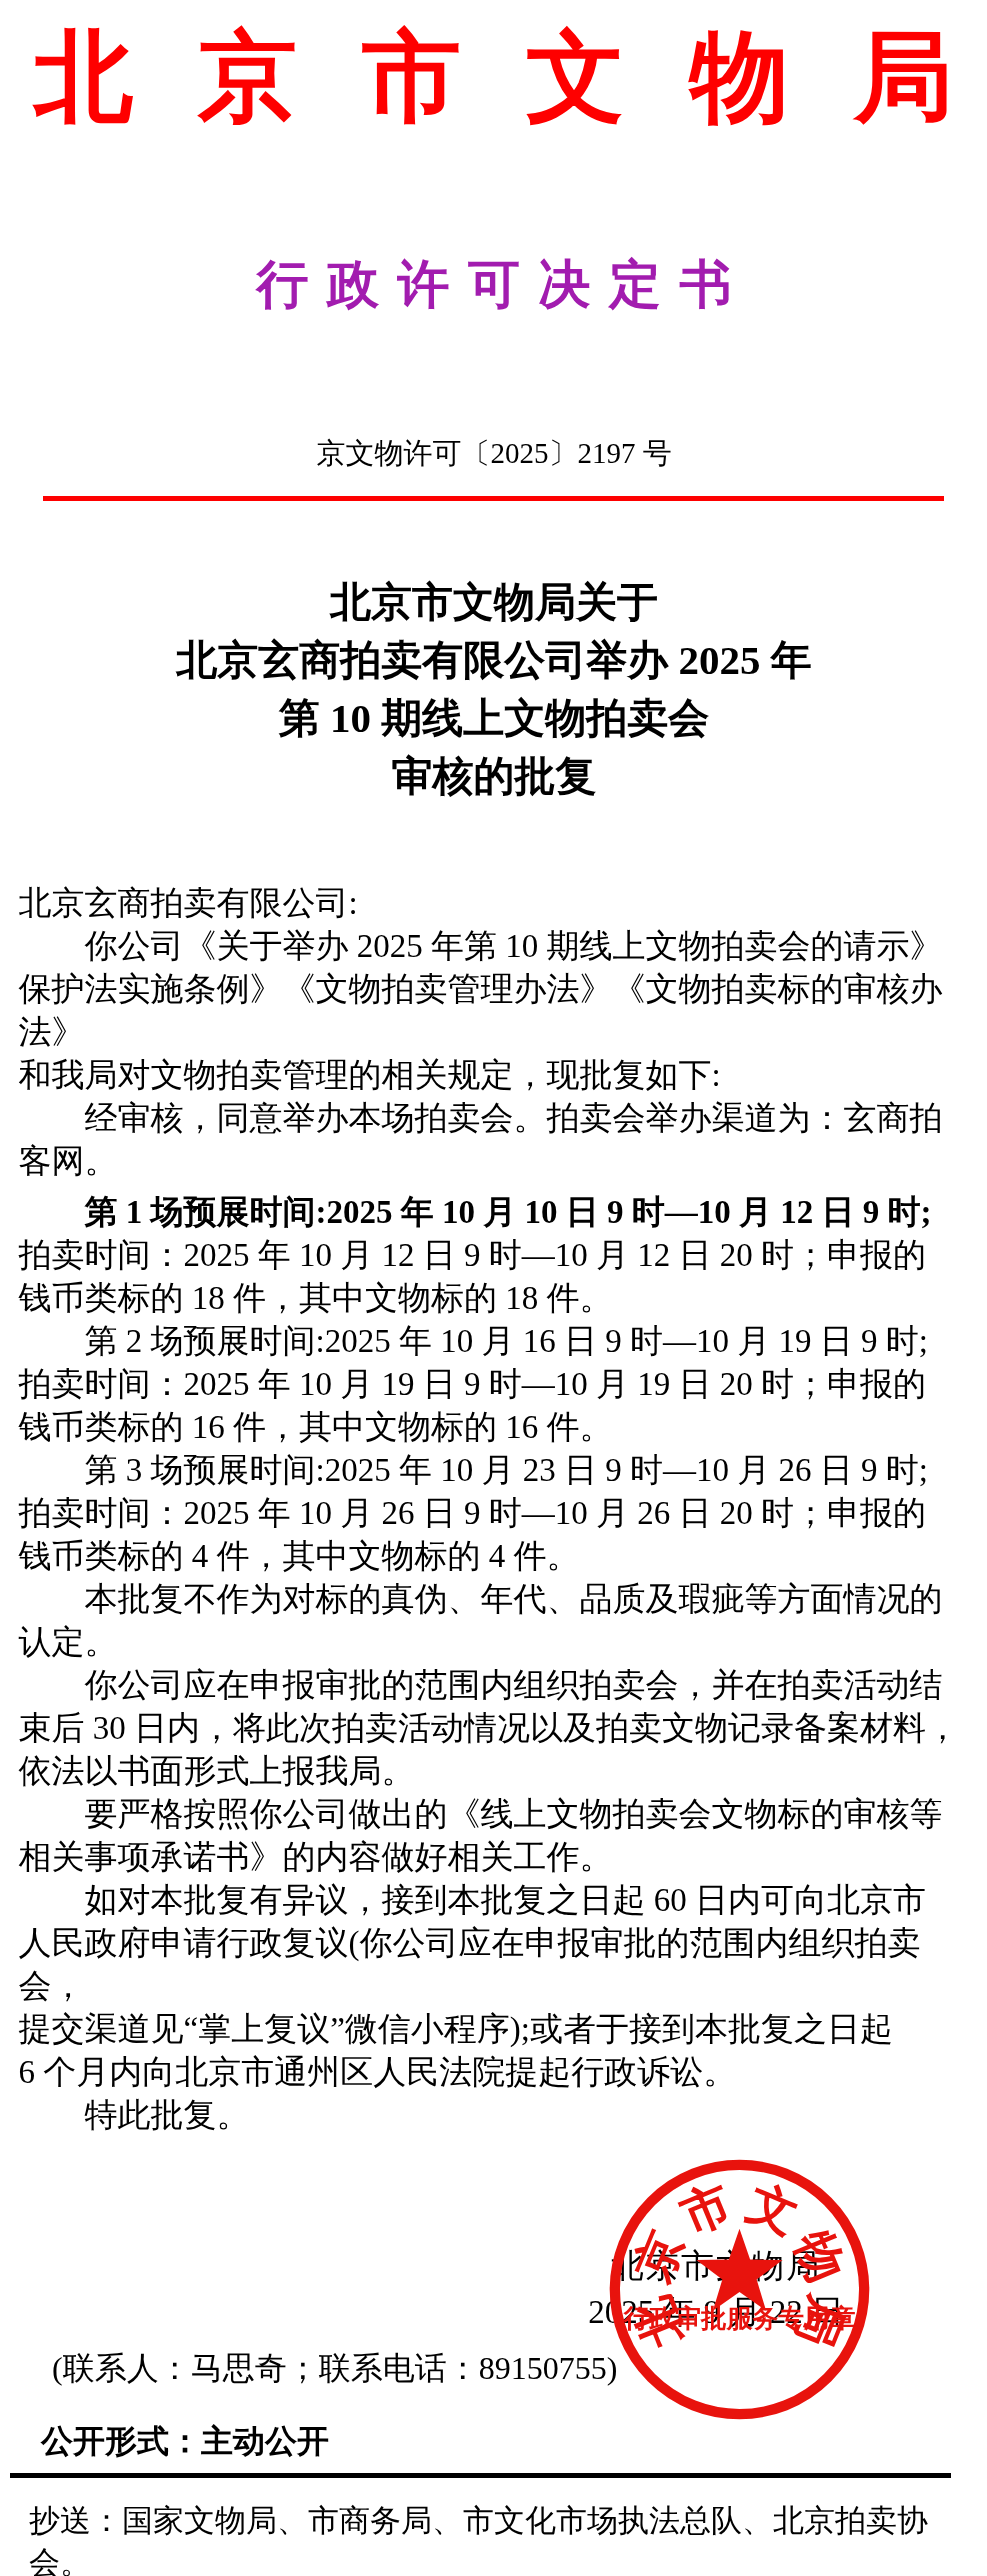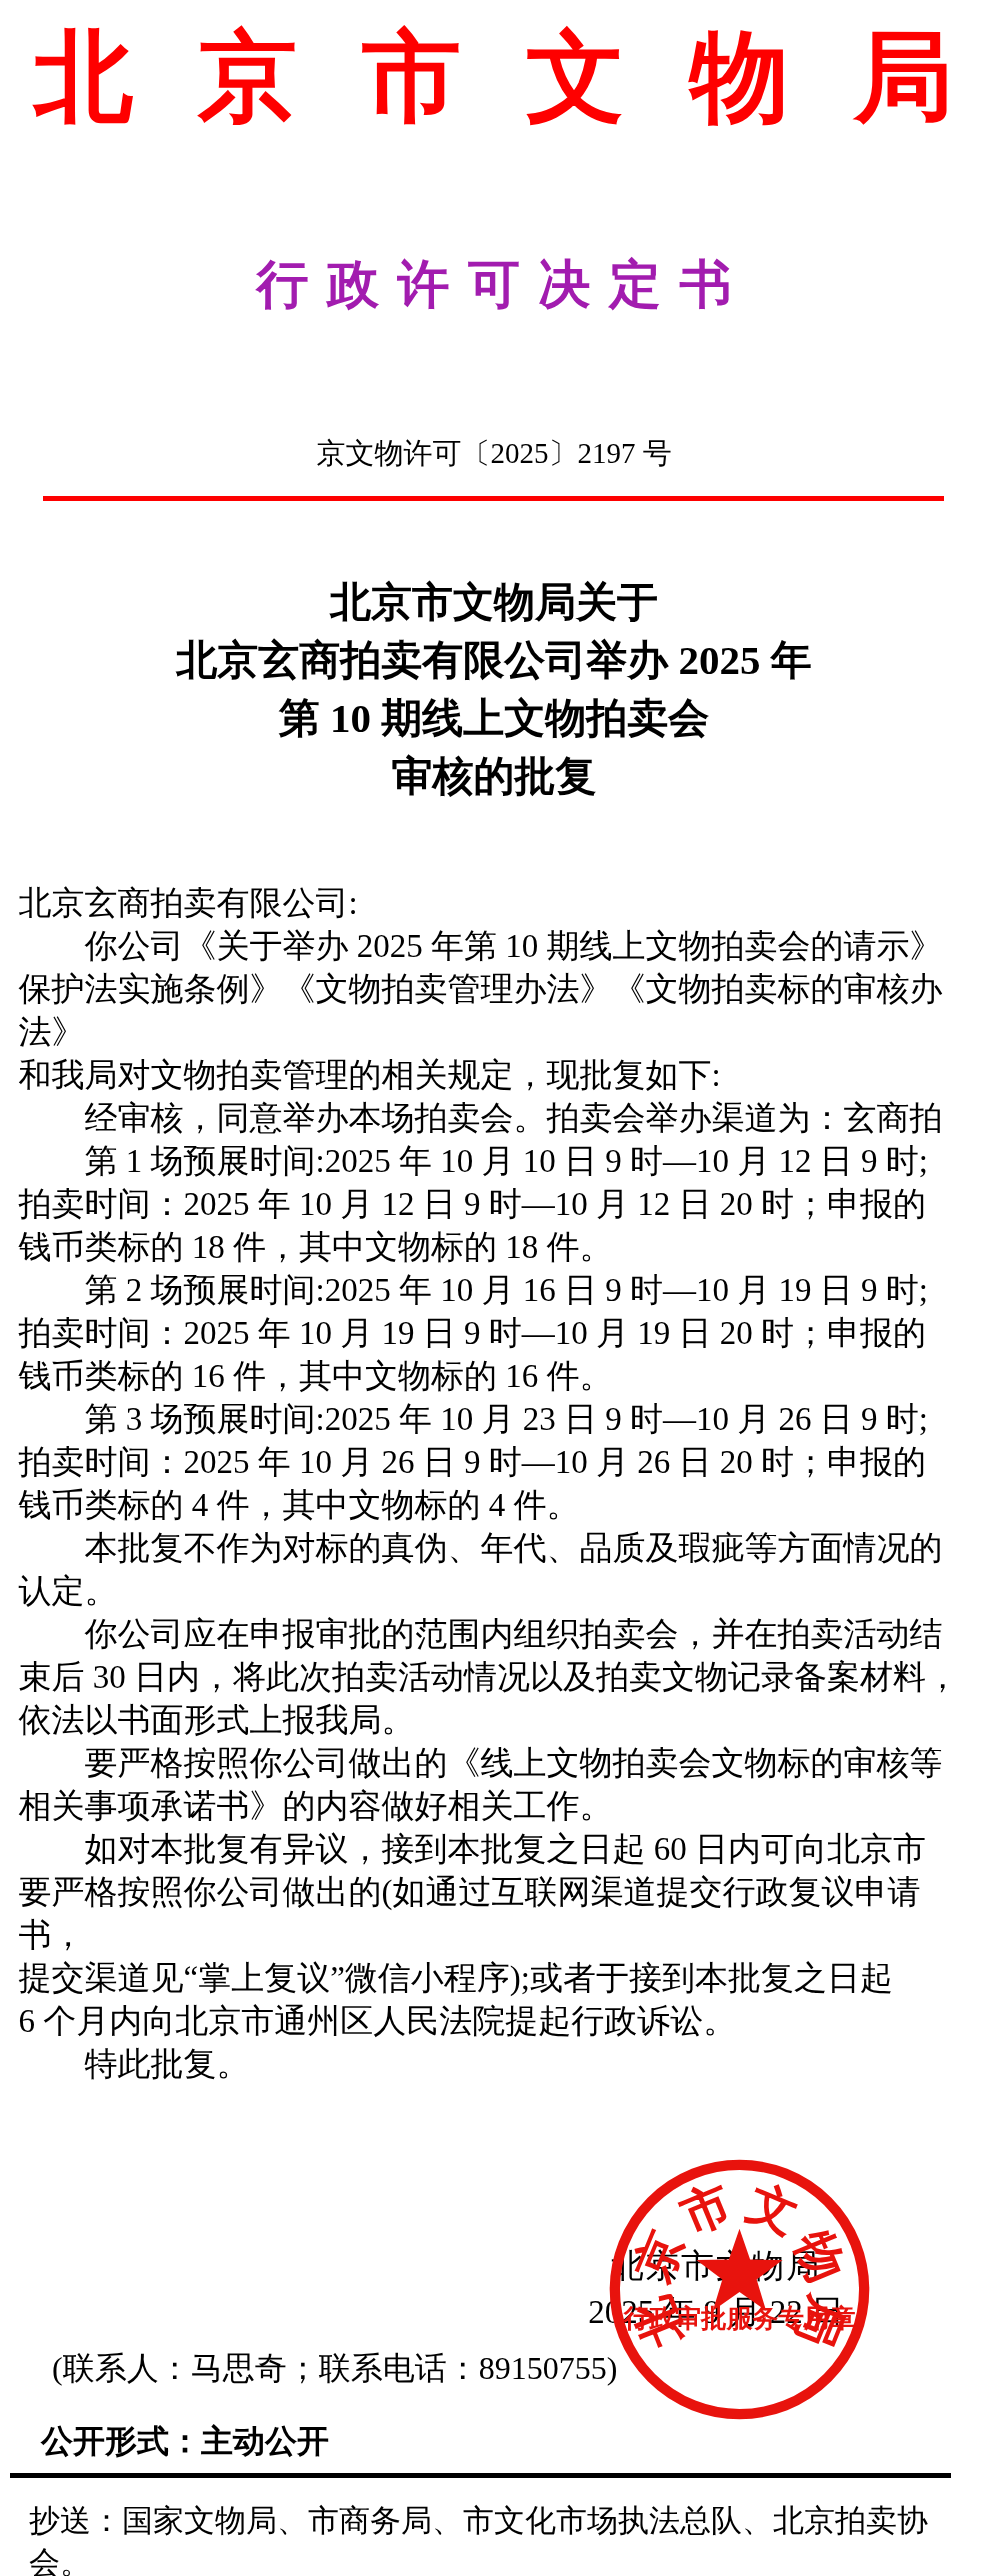--- a/index.html
+++ b/index.html
@@ -25,21 +25,21 @@
   .doc-title{
     position:absolute;top:573px;left:0;width:100%;text-align:center;
     font-size:41px;font-weight:700;line-height:58px;
   }
   
   .body-block{
     position:absolute;top:882px;left:18.5px;width:952px;
     font-size:33px;line-height:43px;
   }
   .body-line{white-space:pre-wrap;}
-  .gap-above{margin-top:0;}
+  .gap-above{margin-top:8px;font-weight:bold;}
   
   .sig-org{position:absolute;top:2244px;left:608px;width:216px;text-align:center;font-size:33px;letter-spacing:2.1px;}
   .sig-date{position:absolute;top:2290px;left:582px;width:268px;text-align:center;font-size:33px;}
   .contact{position:absolute;top:2347px;left:52px;font-size:32px;white-space:pre-wrap;}
   .seal{position:absolute;left:603px;top:2153px;width:273px;height:273px;}
   
   .publicity{
     position:absolute;top:2420px;left:41px;font-size:32px;font-weight:700;
     font-family:"Liberation Sans","DejaVu Sans",sans-serif;
   }
@@ -73,38 +73,39 @@
     <div>第 10 期线上文物拍卖会</div>
     <div>审核的批复</div>
   </div>
 
   <div class="body-block">
     <div class="body-line">北京玄商拍卖有限公司:</div>
     <div class="body-line">　　你公司《关于举办 2025 年第 10 期线上文物拍卖会的请示》</div>
     <div class="body-line">保护法实施条例》《文物拍卖管理办法》《文物拍卖标的审核办法》</div>
     <div class="body-line">和我局对文物拍卖管理的相关规定，现批复如下:</div>
     <div class="body-line">　　经审核，同意举办本场拍卖会。拍卖会举办渠道为：玄商拍</div>
+    <div class="body-line">客网。</div>
     <div class="body-line gap-above">　　第 1 场预展时间:2025 年 10 月 10 日 9 时—10 月 12 日 9 时;</div>
     <div class="body-line">拍卖时间：2025 年 10 月 12 日 9 时—10 月 12 日 20 时；申报的</div>
     <div class="body-line">钱币类标的 18 件，其中文物标的 18 件。</div>
     <div class="body-line">　　第 2 场预展时间:2025 年 10 月 16 日 9 时—10 月 19 日 9 时;</div>
     <div class="body-line">拍卖时间：2025 年 10 月 19 日 9 时—10 月 19 日 20 时；申报的</div>
     <div class="body-line">钱币类标的 16 件，其中文物标的 16 件。</div>
     <div class="body-line">　　第 3 场预展时间:2025 年 10 月 23 日 9 时—10 月 26 日 9 时;</div>
     <div class="body-line">拍卖时间：2025 年 10 月 26 日 9 时—10 月 26 日 20 时；申报的</div>
     <div class="body-line">钱币类标的 4 件，其中文物标的 4 件。</div>
     <div class="body-line">　　本批复不作为对标的真伪、年代、品质及瑕疵等方面情况的</div>
     <div class="body-line">认定。</div>
     <div class="body-line">　　你公司应在申报审批的范围内组织拍卖会，并在拍卖活动结</div>
     <div class="body-line">束后 30 日内，将此次拍卖活动情况以及拍卖文物记录备案材料，</div>
     <div class="body-line">依法以书面形式上报我局。</div>
     <div class="body-line">　　要严格按照你公司做出的《线上文物拍卖会文物标的审核等</div>
     <div class="body-line">相关事项承诺书》的内容做好相关工作。</div>
     <div class="body-line">　　如对本批复有异议，接到本批复之日起 60 日内可向北京市</div>
-    <div class="body-line">要严格按照你公司做出的(如通过互联网渠道提交行政复议申请书，</div>
+    <div class="body-line">人民政府申请行政复议(你公司应在申报审批的范围内组织拍卖会，</div>
     <div class="body-line">提交渠道见“掌上复议”微信小程序);或者于接到本批复之日起</div>
     <div class="body-line">6 个月内向北京市通州区人民法院提起行政诉讼。</div>
     <div class="body-line">　　特此批复。</div>
   </div>
 
   <div class="sig-org">北京市文物局</div>
   <div class="sig-date">2025 年 9 月 22 日</div>
   <div class="contact">(联系人：马思奇；联系电话：89150755)</div>
 
   <svg class="seal" viewBox="0 0 530 530">

